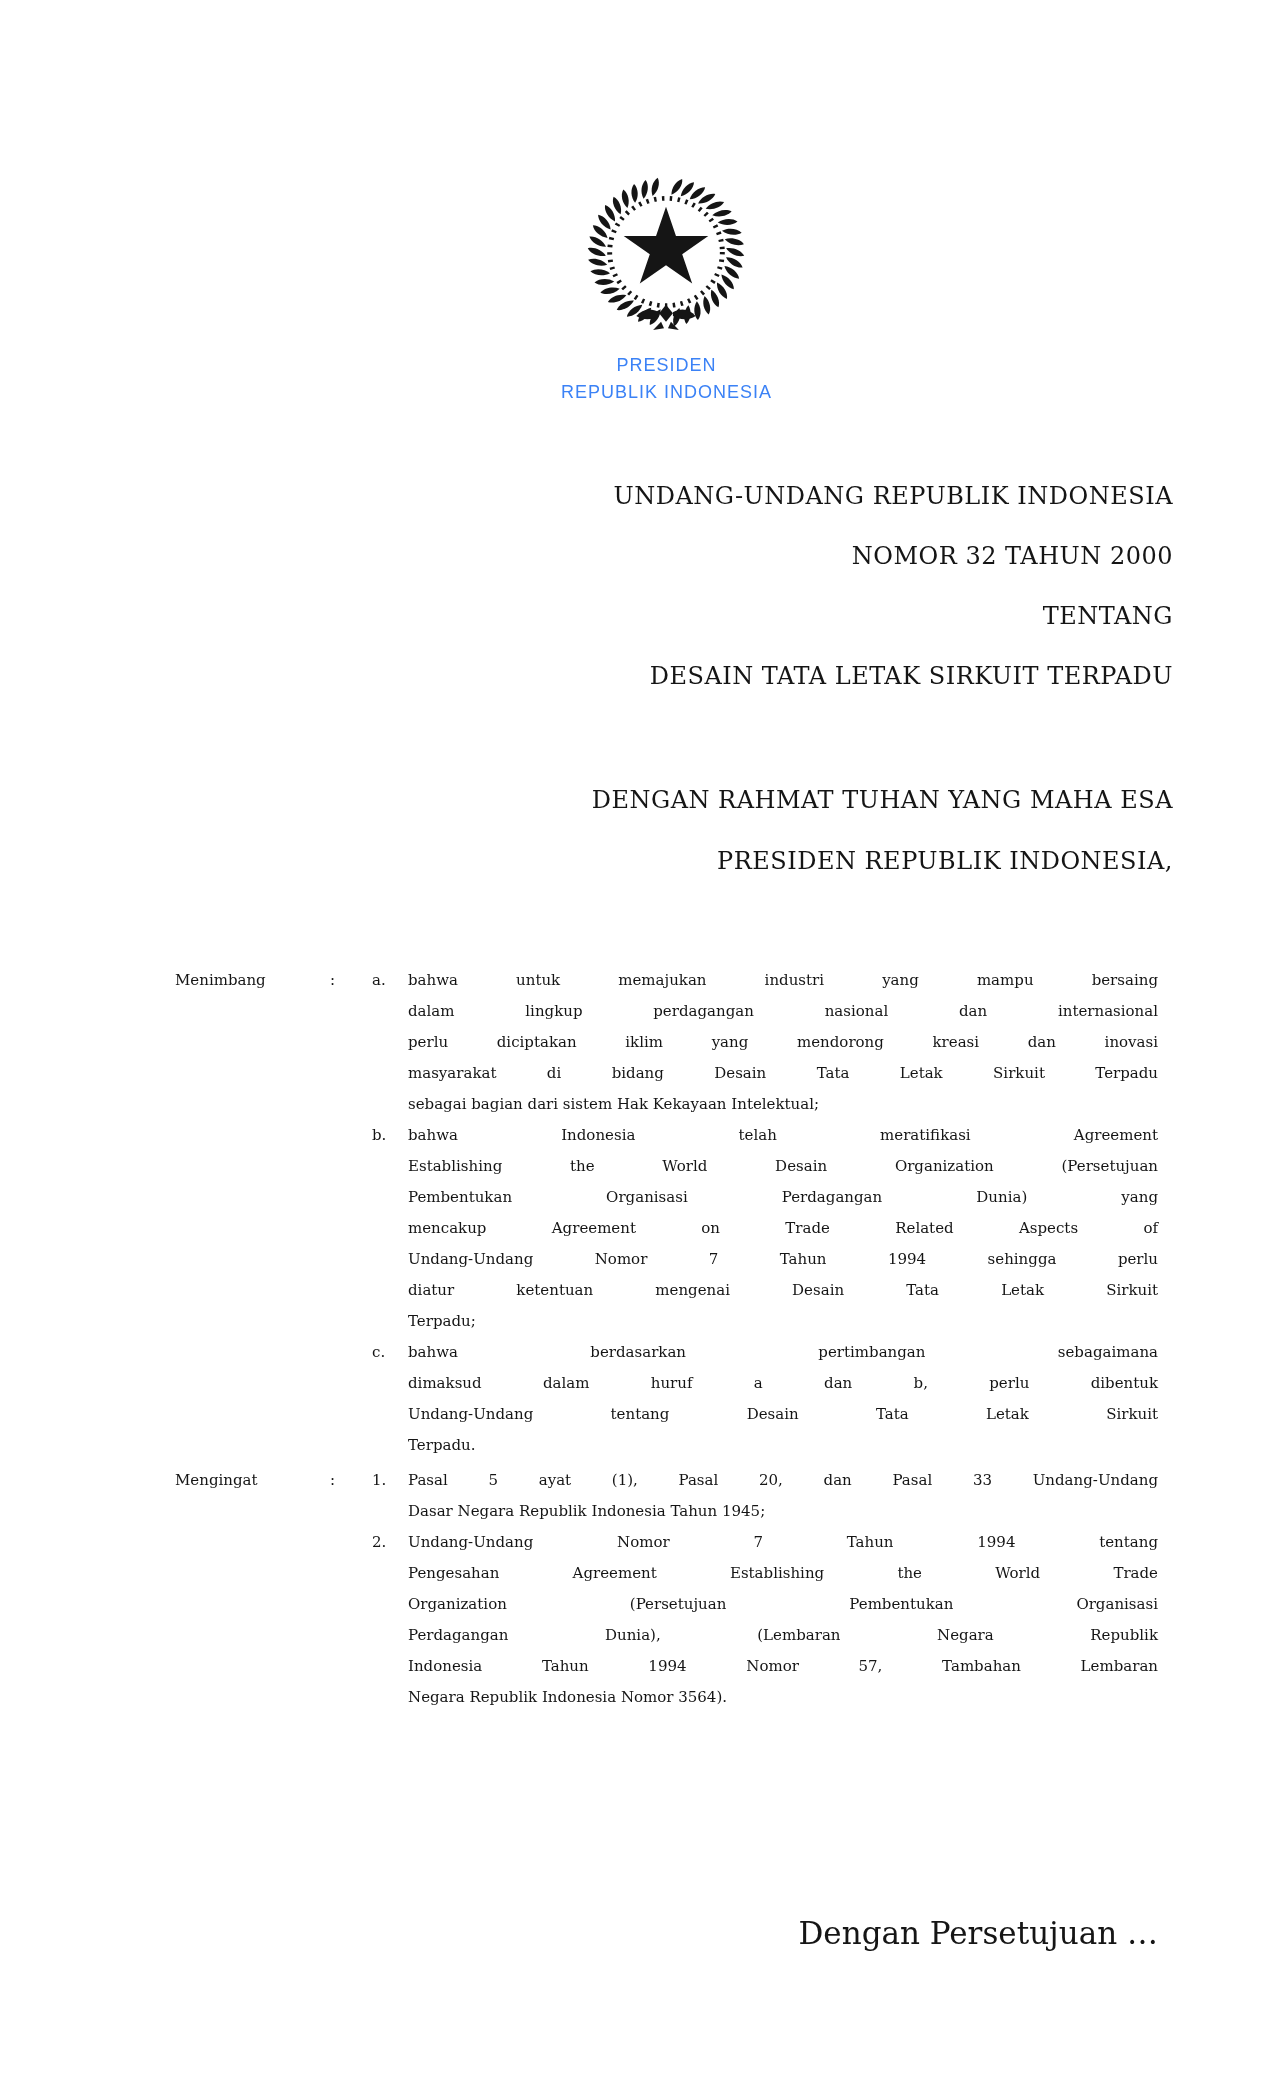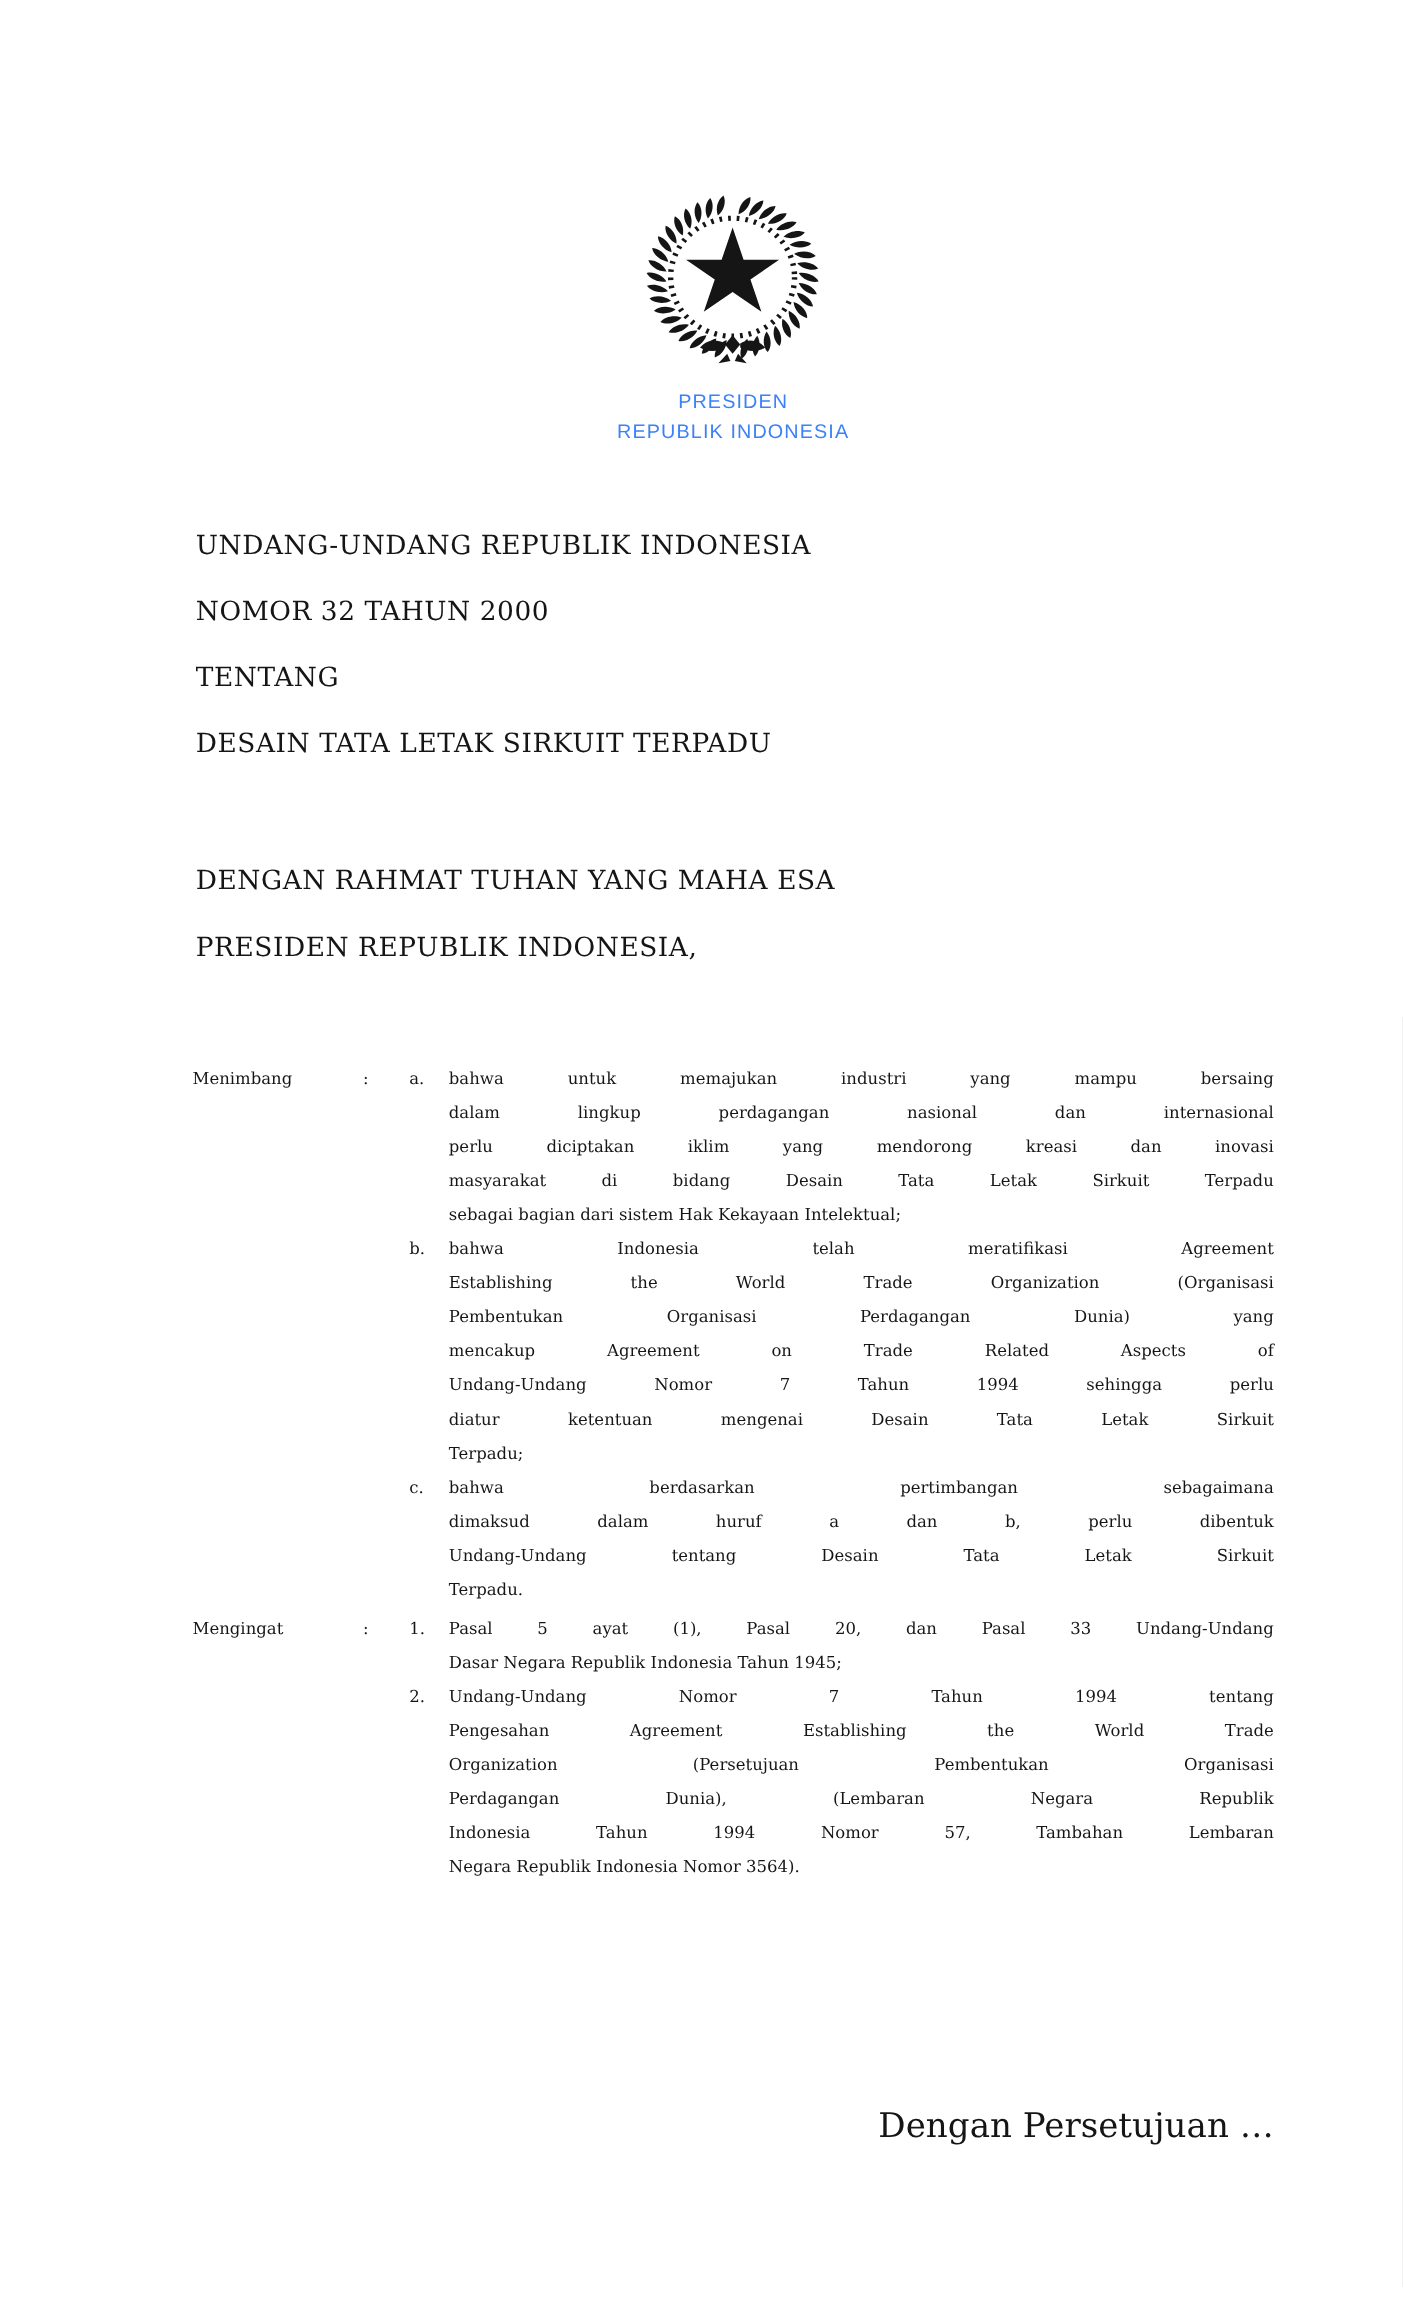--- a/index.html
+++ b/index.html
@@ -8,21 +8,21 @@
     background:#ffffff; color:#151515; overflow:hidden;
     font-family:"DejaVu Serif","Liberation Serif",serif;
   }
   .center-wrap { position:absolute; left:175px; width:983px; text-align:center; }
   .org-block {
     top:352px;
     font-family:"Liberation Sans","DejaVu Sans",sans-serif;
     font-size:18px; line-height:27px; letter-spacing:1px; color:#3b82f6;
   }
   .title-line {
-    position:absolute; left:178px; width:983px; text-align:left;
+    position:absolute; left:190px; width:983px; text-align:right;
     font-size:24px; line-height:31px; letter-spacing:0.5px; white-space:nowrap;
   }
   .t1 { top:481px; } .t2 { top:541px; } .t3 { top:601px; } .t4 { top:661px; }
   .p1 { top:785px; } .p2 { top:846px; }
   .section {
     position:absolute; left:175px; width:983px; display:flex;
     font-size:15px; line-height:31px;
   }
   .sec-menimbang { top:965px; }
   .sec-mengingat { top:1465px; }
@@ -120,21 +120,21 @@
           <div class="bl j">dalam lingkup perdagangan nasional dan internasional</div>
           <div class="bl j">perlu diciptakan iklim yang mendorong kreasi dan inovasi</div>
           <div class="bl j">masyarakat di bidang Desain Tata Letak Sirkuit Terpadu</div>
           <div class="bl">sebagai bagian dari sistem Hak Kekayaan Intelektual;</div>
         </div>
       </div>
       <div class="item">
         <div class="marker">b.</div>
         <div class="lines">
           <div class="bl j">bahwa      Indonesia      telah      meratifikasi      Agreement</div>
-          <div class="bl j">Establishing the World Trade Organization (Organisasi</div>
+          <div class="bl j">Establishing the World Desain Organization (Persetujuan</div>
           <div class="bl j">Pembentukan Organisasi Perdagangan Dunia) yang</div>
           <div class="bl j">mencakup Agreement on Trade Related Aspects of</div>
           <div class="bl j">Undang-Undang Nomor 7 Tahun 1994 sehingga perlu</div>
           <div class="bl j">diatur ketentuan mengenai Desain Tata Letak Sirkuit</div>
           <div class="bl">Terpadu;</div>
         </div>
       </div>
       <div class="item">
         <div class="marker">c.</div>
         <div class="lines">

